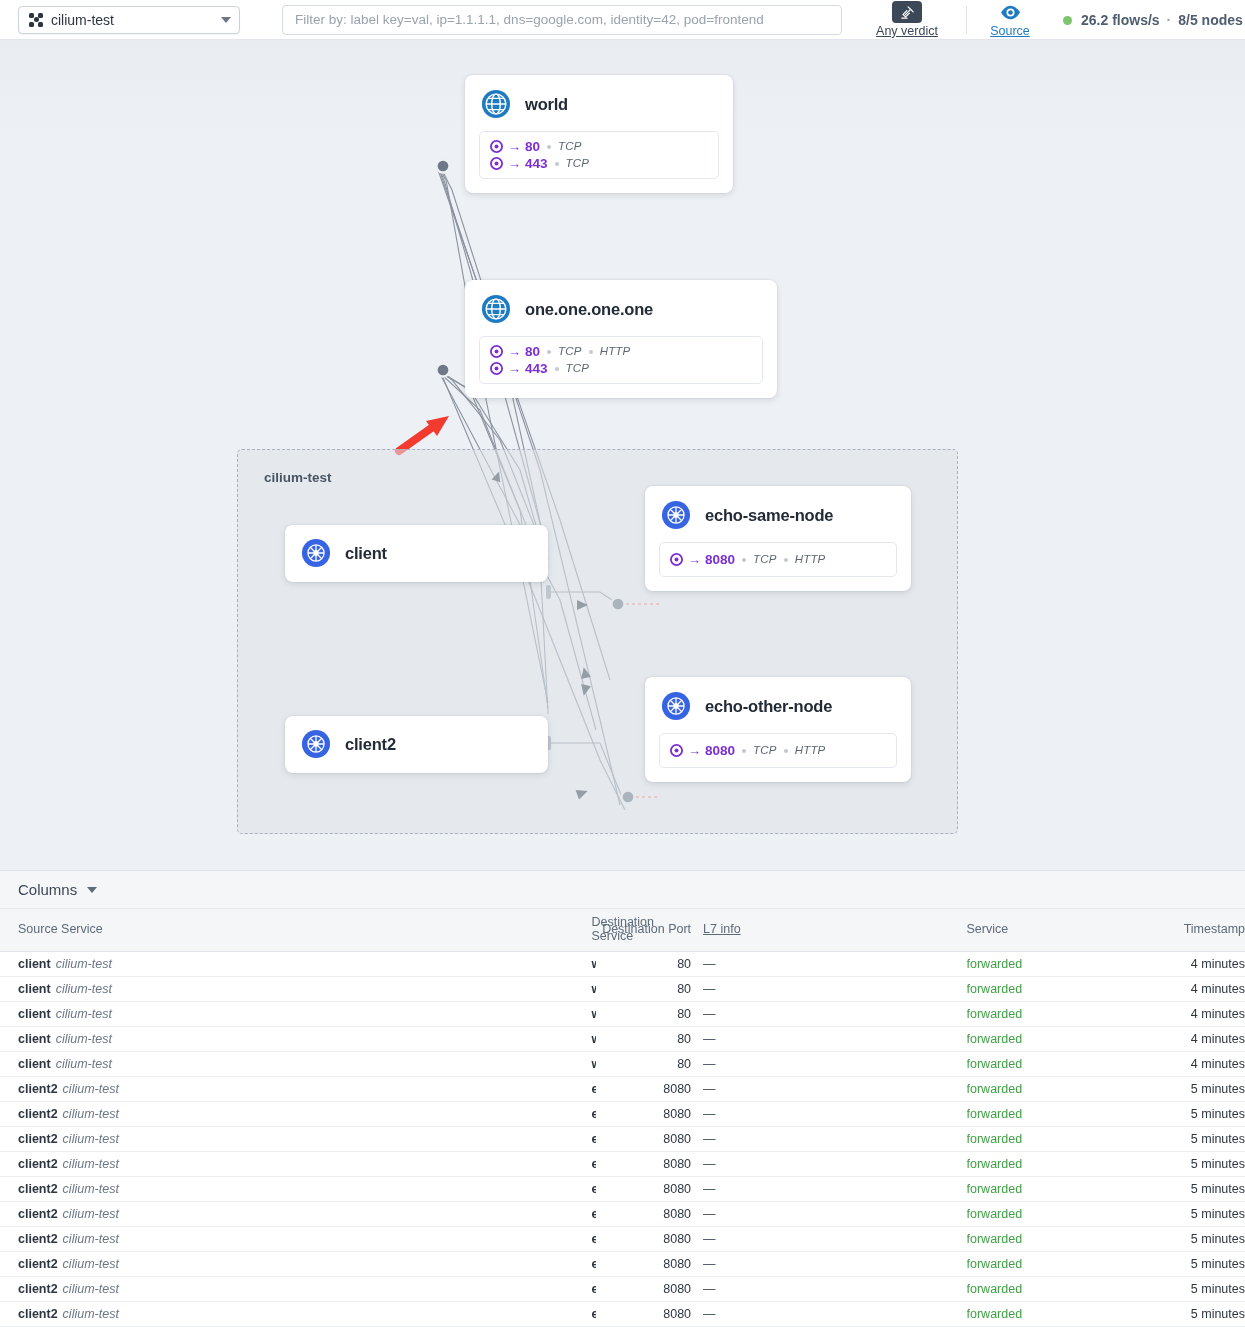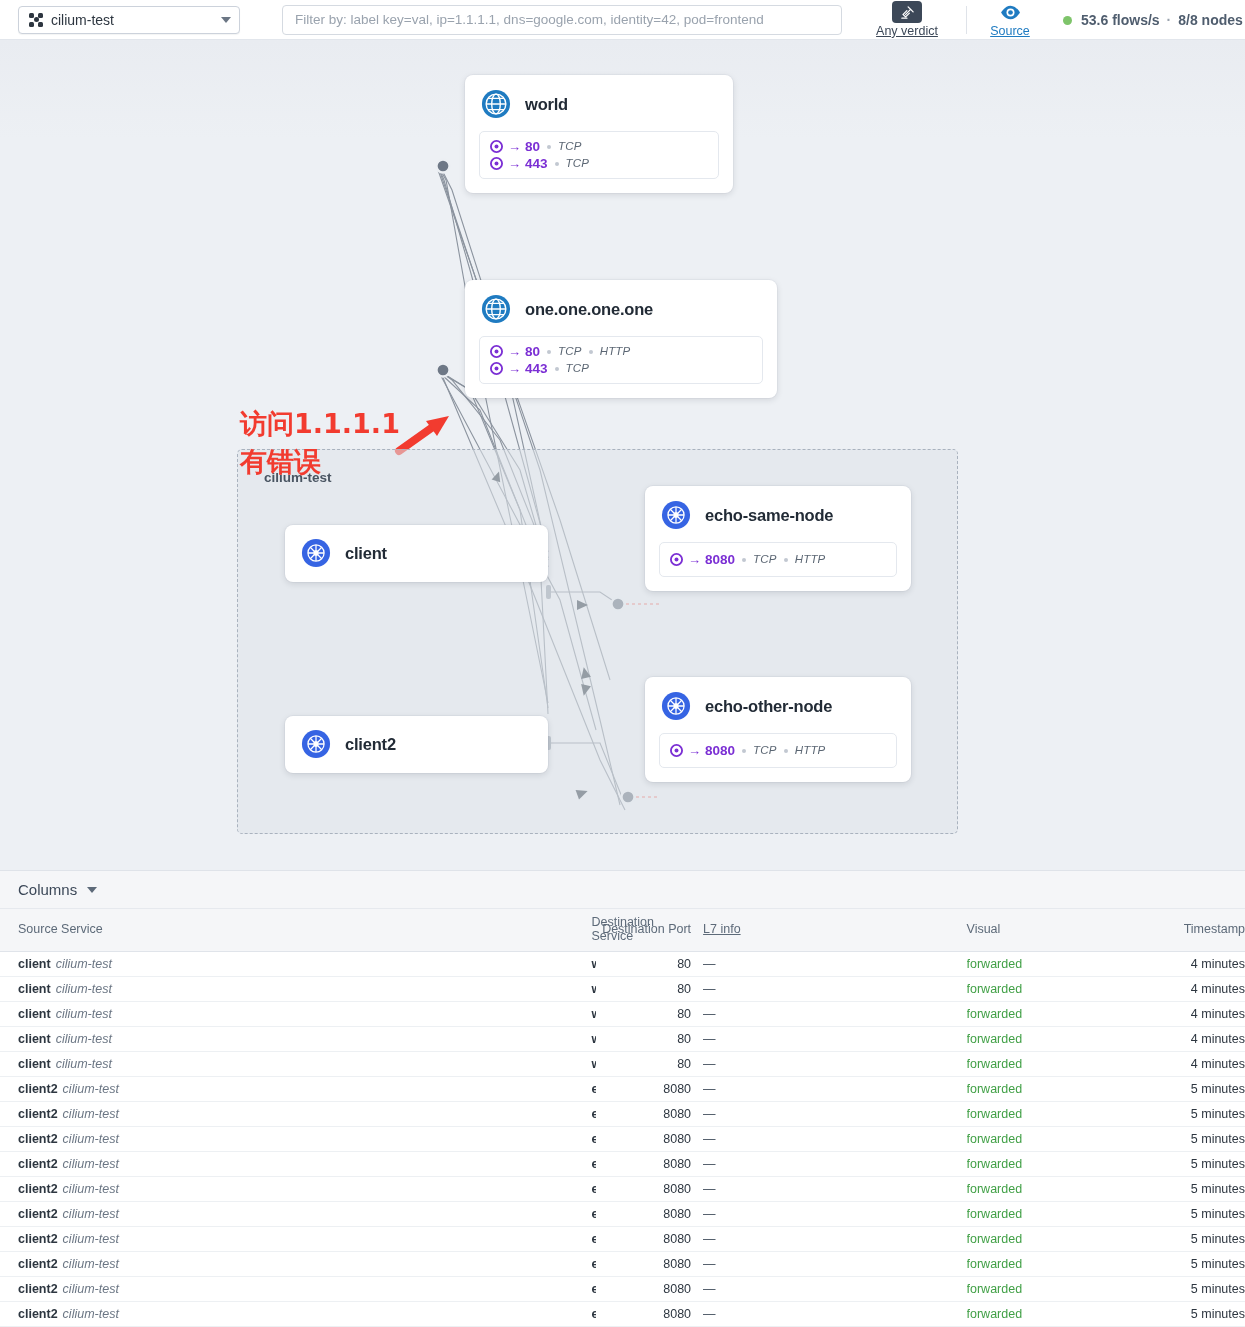--- a/index.html
+++ b/index.html
@@ -240,23 +240,23 @@
         <path d="M12 0.7C5.5 0.7 1.2 8.5 1.2 8.5S5.5 16.3 12 16.3 22.8 8.5 22.8 8.5 18.5 0.7 12 0.7z" fill="#1f7bc1"></path>
         <circle cx="12" cy="8.5" r="4.6" fill="#ffffff"></circle>
         <circle cx="12" cy="8.5" r="2.7" fill="#1f7bc1"></circle>
       </svg>
     </span>
     <span class="tool-cap">Source</span>
   </div>
 
   <div class="stats">
     <span class="dot"></span>
-    <span>53.6 flows/s</span>
+    <span>26.2 flows/s</span>
     <span class="sep">·</span>
-    <span>8/8 nodes</span>
+    <span>8/5 nodes</span>
   </div>
 </div>
 
 <div class="canvas">
 
   <svg class="edges" width="1245" height="830">
     <defs>
       <marker id="ah" markerWidth="9" markerHeight="9" refX="4" refY="4.5" orient="auto">
         <path d="M0,0 L9,4.5 L0,9 z" fill="#3d4753"></path>
       </marker>
@@ -311,24 +311,20 @@
     <g>
       <path d="M399,411 L437,384" stroke="#f23b2f" stroke-width="8" stroke-linecap="round" fill="none"></path>
       <path d="M449,376 L426,381 L437,396 z" fill="#f23b2f"></path>
     </g>
   </svg>
 
   <div class="nsbox" style="left:237px; top:409px; width:721px; height:385px;">
     <span class="nsbox-label">cilium-test</span>
   </div>
 
-  <div class="annot">
-    <div>访问1.1.1.1</div>
-    <div>有错误</div>
-  </div>
 
   <div class="card" style="left:465px; top:35px; width:268px;">
     <div class="card-head">
       <span class="ico">
         <svg width="30" height="30" viewBox="0 0 32 32">
           <circle cx="16" cy="16" r="15" fill="#1f7bc1"></circle>
           <g stroke="#fff" stroke-width="1.5" fill="none">
             <circle cx="16" cy="16" r="10.5"></circle>
             <ellipse cx="16" cy="16" rx="4.6" ry="10.5"></ellipse>
             <path d="M5.5 16 H26.5 M7.4 10 H24.6 M7.4 22 H24.6"></path>
@@ -519,21 +515,21 @@
     <span class="txt">Columns</span>
     <span class="chev"></span>
   </div>
   <table>
     <thead>
       <tr>
         <th class="c1">Source Service</th>
         <th class="c2">Destination Service</th>
         <th class="c3">Destination Port</th>
         <th class="c4">L7 info</th>
-        <th class="c5">Visual</th>
+        <th class="c5">Service</th>
         <th class="c6">Timestamp</th>
       </tr>
     </thead>
     <tbody id="tbody">
         <tr>
           <td class="c1"><span class="svc-name">client</span><span class="svc-ns">cilium-test</span></td>
           <td class="c2"><span class="svc-name">world</span></td>
           <td class="c3">80</td>
           <td class="c4 dash">—</td>
           <td class="c5 verdict-fwd">forwarded</td>

